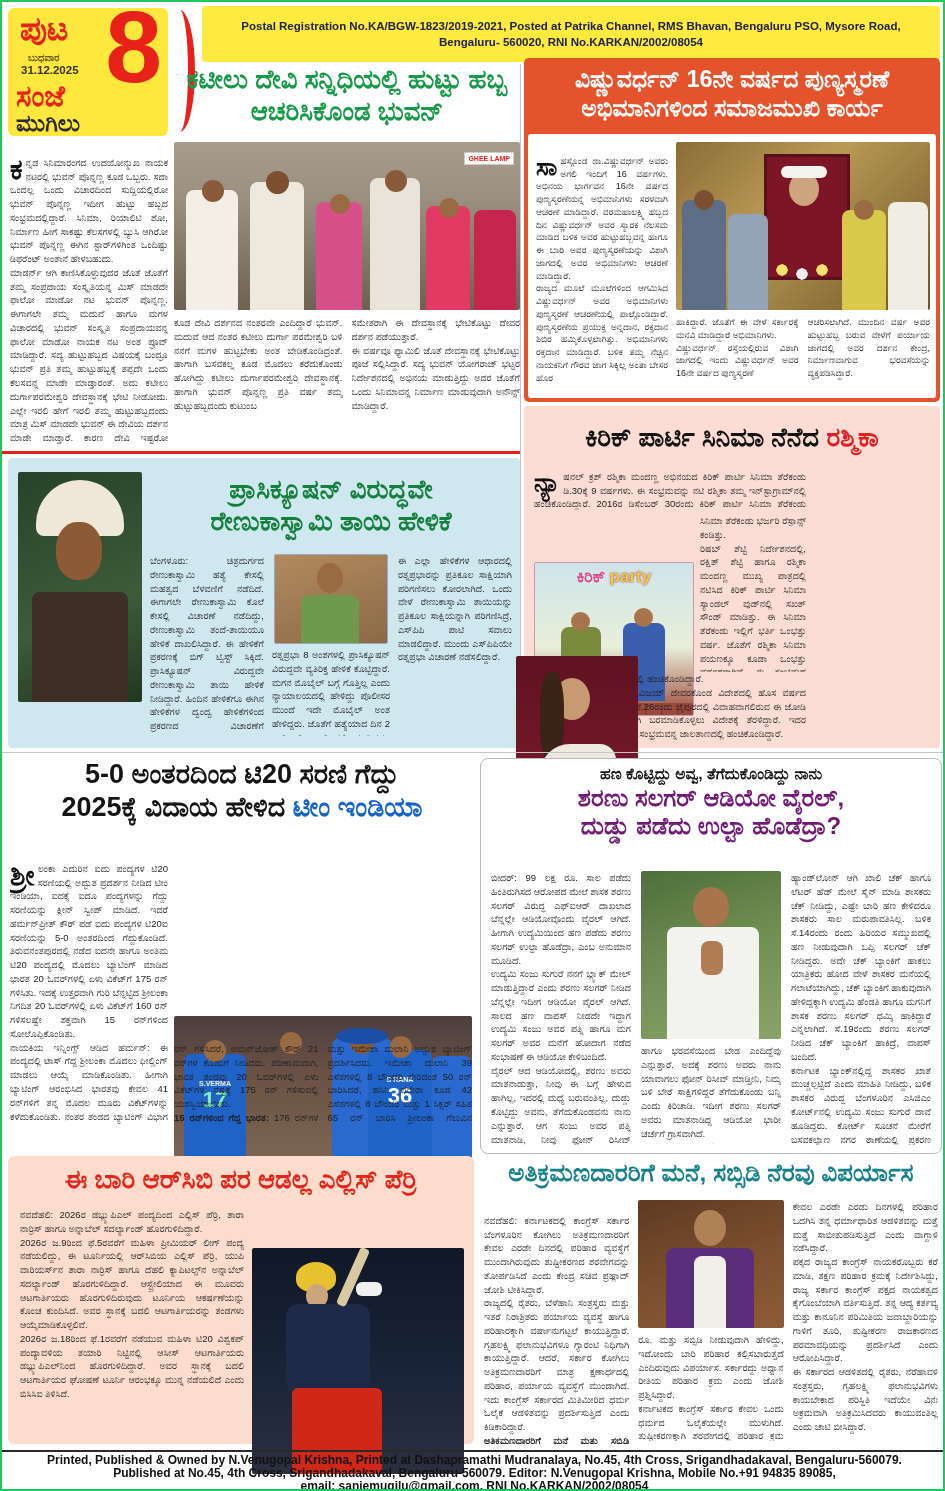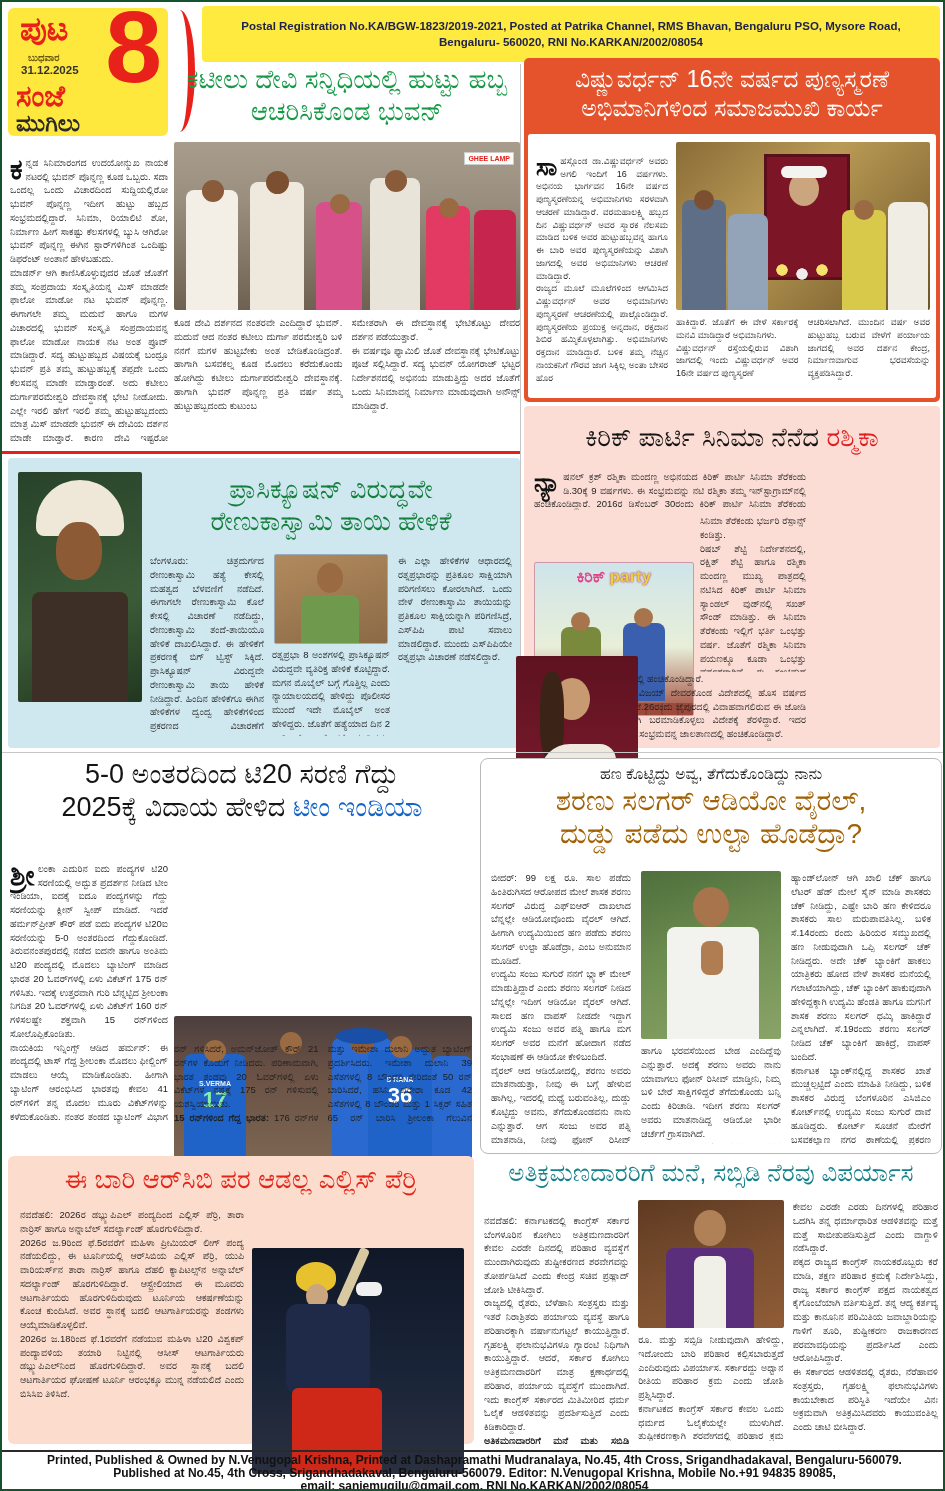--- a/index.html
+++ b/index.html
@@ -1,24 +1,24 @@
 <!DOCTYPE html>
 <html><head>
 <meta charset="utf-8">
 <style>
   html,body{margin:0;padding:0;background:#e8e8e8;}
   .page{position:relative;width:945px;height:1491px;background:#fff;margin:0 auto;
-        border:2px solid #14532d;box-sizing:border-box;overflow:hidden;
+        border:2px solid #22c55e;box-sizing:border-box;overflow:hidden;
         font-family:"Liberation Sans",sans-serif;}
   .abs{position:absolute;}
   .clip{overflow:hidden;}
   .bt{font-size:9.5px;line-height:1.45;text-align:justify;color:#1e1e1e;white-space:pre-line;}
   .bt-sm{font-size:9px;line-height:1.42;text-align:justify;color:#1e1e1e;white-space:pre-line;}
   .dropcap{float:left;font-size:28px;line-height:.85;font-weight:bold;padding:2px 3px 0 0;color:#111;}
-  .hl{font-weight:normal;text-align:center;line-height:1.22;}
+  .hl{font-weight:bold;text-align:center;line-height:1.22;}
   .cols2{display:flex;gap:9px;}
   .cols2>div{flex:1;}
   .photo{position:relative;overflow:hidden;border-radius:2px;}
   .fig{position:absolute;border-radius:8px 8px 0 0;}
   .face{position:absolute;border-radius:50%;}
   
   .masthead{left:6px;top:6px;width:160px;height:128px;background:#ffe83d;border-radius:6px;}
   .red-arc{left:169px;top:8px;width:17px;height:122px;border-right:7px solid #e8211a;
            border-radius:0 70% 70% 0 / 0 55% 55% 0;}
   .postal{left:200px;top:4px;width:738px;height:56px;background:#ffeb3f;border-radius:4px;
@@ -201,21 +201,21 @@
   </div>
   <div class="abs cols2" style="left:172px;top:1040px;width:298px;height:84px;">
     <div class="bt clip"><span>ರನ್ ಗಳಿಸಿದರೆ, ಅಮನ್‌ಜೋತ್ ಕೌರ್ 21 ರನ್‌ಗಳ ಕೊಡುಗೆ ನೀಡಿದರು. ಪರಿಣಾಮವಾಗಿ, ಭಾರತ ತಂಡವು 20 ಓವರ್‌ಗಳಲ್ಲಿ ಏಳು ವಿಕೆಟ್‌ಗಳ ನಷ್ಟಕ್ಕೆ 175 ರನ್ ಗಳಿಸುವಲ್ಲಿ ಯಶಸ್ವಿಯಾಯಿತು.</span>
       <b>15 ರನ್‌ಗಳಿಂದ ಗೆದ್ದ ಭಾರತ:</b><span> 176 ರನ್‌ಗಳ ಗುರಿ ಬೆನ್ನಟ್ಟಿದ ಶ್ರೀಲಂಕಾ ತಂಡ ಕಳಪೆ ಆರಂಭವನ್ನೇ ಪಡೆಯಿತು. ನಾಯಕಿ ಚಮರಿ ಅಟಪಟ್ಟು ಕೇವಲ 2 ರನ್ ಬಾರಿಸಿ ಔಟಾದರು. ಆದಾಗ್ಯೂ, ಹಸಿನಿ ಪೆರೇರಾ</span></div>
     <div class="bt clip">ಮತ್ತು ಇಮೇಶಾ ದುಲಾನಿ ಅದ್ಭುತ ಬ್ಯಾಟಿಂಗ್ ಪ್ರದರ್ಶಿಸಿದರು. ಇಮೇಶಾ ದುಲಾನಿ 39 ಎಸೆತಗಳಲ್ಲಿ 8 ಬೌಂಡರಿ ಸೇರಿದಂತೆ 50 ರನ್ ಬಾರಿಸಿದರೆ, ಹಸಿನಿ ಪೆರೇರಾ ಕೂಡ 42 ಎಸೆತಗಳಲ್ಲಿ 8 ಬೌಂಡರಿ ಮತ್ತು 1 ಸಿಕ್ಸರ್ ಸಹಿತ 65 ರನ್ ಬಾರಿಸಿ ಶ್ರೀಲಂಕಾ ಗೆಲುವಿನ ಭರವಸೆಯನ್ನು ಮೂಡಿಸಿದರು. ಆದಾಗ್ಯೂ, ಭಾರತೀಯ ಬೌಲರ್‌ಗಳು ಅದ್ಭುತ ಪ್ರದರ್ಶನ ನೀಡಿ ಶ್ರೀಲಂಕಾವನ್ನು 160 ರನ್‌ಗಳಿಗೆ ಕಟ್ಟಿಹಾಕಿದರು.</div>
   </div>
 
   <div class="abs" style="left:478px;top:756px;width:460px;height:394px;background:#fff;
        border:1px solid #b9b9b9;border-radius:8px;">
     <div class="hl" style="font-size:15.5px;color:#141414;padding-top:6px;">ಹಣ ಕೊಟ್ಟಿದ್ದು ಅವ್ವ, ತೆಗೆದುಕೊಂಡಿದ್ದು ನಾನು</div>
-    <div class="hl" style="font-size:28px;color:#a16207;line-height:1.18;">
+    <div class="hl" style="font-size:24px;color:#701a75;line-height:1.18;">
       <div>ಶರಣು ಸಲಗರ್ ಆಡಿಯೋ ವೈರಲ್,</div>
       <div>ದುಡ್ಡು ಪಡೆದು ಉಲ್ಟಾ ಹೊಡೆದ್ರಾ?</div>
     </div>
     <div style="position:absolute;left:10px;right:10px;top:112px;bottom:8px;display:flex;gap:10px;">
       <div class="bt clip" style="flex:1;">ಬೀದರ್: 99 ಲಕ್ಷ ರೂ. ಸಾಲ ಪಡೆದು ಹಿಂತಿರುಗಿಸದ ಆರೋಪದ ಮೇಲೆ ಶಾಸಕ ಶರಣು ಸಲಗರ್ ವಿರುದ್ಧ ಎಫ್‌ಐಆರ್ ದಾಖಲಾದ ಬೆನ್ನಲ್ಲೇ ಆಡಿಯೋವೊಂದು ವೈರಲ್ ಆಗಿದೆ. ಹೀಗಾಗಿ ಉದ್ಯಮಿಯಿಂದ ಹಣ ಪಡೆದು ಶರಣು ಸಲಗರ್ ಉಲ್ಟಾ ಹೊಡೆದ್ರಾ, ಎಂಬ ಅನುಮಾನ ಮೂಡಿದೆ.
 ಉದ್ಯಮಿ ಸಂಜು ಸುಗುರೆ ನನಗೆ ಬ್ಲ್ಯಾಕ್ ಮೇಲ್ ಮಾಡುತ್ತಿದ್ದಾರೆ ಎಂದು ಶರಣು ಸಲಗರ್ ನೀಡಿದ ಬೆನ್ನಲ್ಲೇ ಇದೀಗ ಆಡಿಯೋ ವೈರಲ್ ಆಗಿದೆ. ಸಾಲದ ಹಣ ವಾಪಸ್ ನೀಡದೇ ಇದ್ದಾಗ ಉದ್ಯಮಿ ಸಂಜು ಅವರ ಪತ್ನಿ ಹಾಗೂ ಮಗ ಸಲಗರ್ ಅವರ ಮನೆಗೆ ಹೋದಾಗ ನಡೆದ ಸಂಭಾಷಣೆ ಈ ಆಡಿಯೋ ಕೇಳಿಬಂದಿದೆ.
 ವೈರಲ್ ಆದ ಆಡಿಯೋದಲ್ಲಿ, ಶರಣು ಅವರು ಮಾತನಾಡುತ್ತಾ, ನೀವು ಈ ಬಗ್ಗೆ ಹೇಳುವ ಹಾಗಿಲ್ಲ, ಇದರಲ್ಲಿ ಮಧ್ಯೆ ಬರುವಂತಿಲ್ಲ, ದುಡ್ಡು ಕೊಟ್ಟಿದ್ದು ಅವನು, ತೆಗೆದುಕೊಂಡವನು ನಾನು ಎನ್ನುತ್ತಾರೆ. ಆಗ ಸಂಜು ಅವರ ಪತ್ನಿ ಮಾತನಾಡಿ, ನೀವು ಫೋನ್ ರಿಸೀವ್ ಮಾಡುತ್ತಿಲ್ಲ, ಅದಕ್ಕೆ ನಾವು ಕೇಳಲು ಬಂದಿದ್ದೇವೆ. ಇಬ್ಬಿಬ್ಬರೆ ನಾವು ಬರುತ್ತಿರಲಿಲ್ಲ, ನೀವು ಜಮೀನು ಬರೆದುಕೊಳ್ಳಿ ಎಂದಿದ್ರಿ,, ಆದರೆ ನಾವು ನಿಮ್ಮ ಮೇಲಿನ ನಂಬಿಕೆ</div>
       <div style="flex:1;overflow:hidden;">
         <div class="photo" style="width:100%;height:168px;margin-bottom:5px;
              background:linear-gradient(160deg,#4e6e3c 0%,#6d8d50 45%,#8aa468 100%);">

